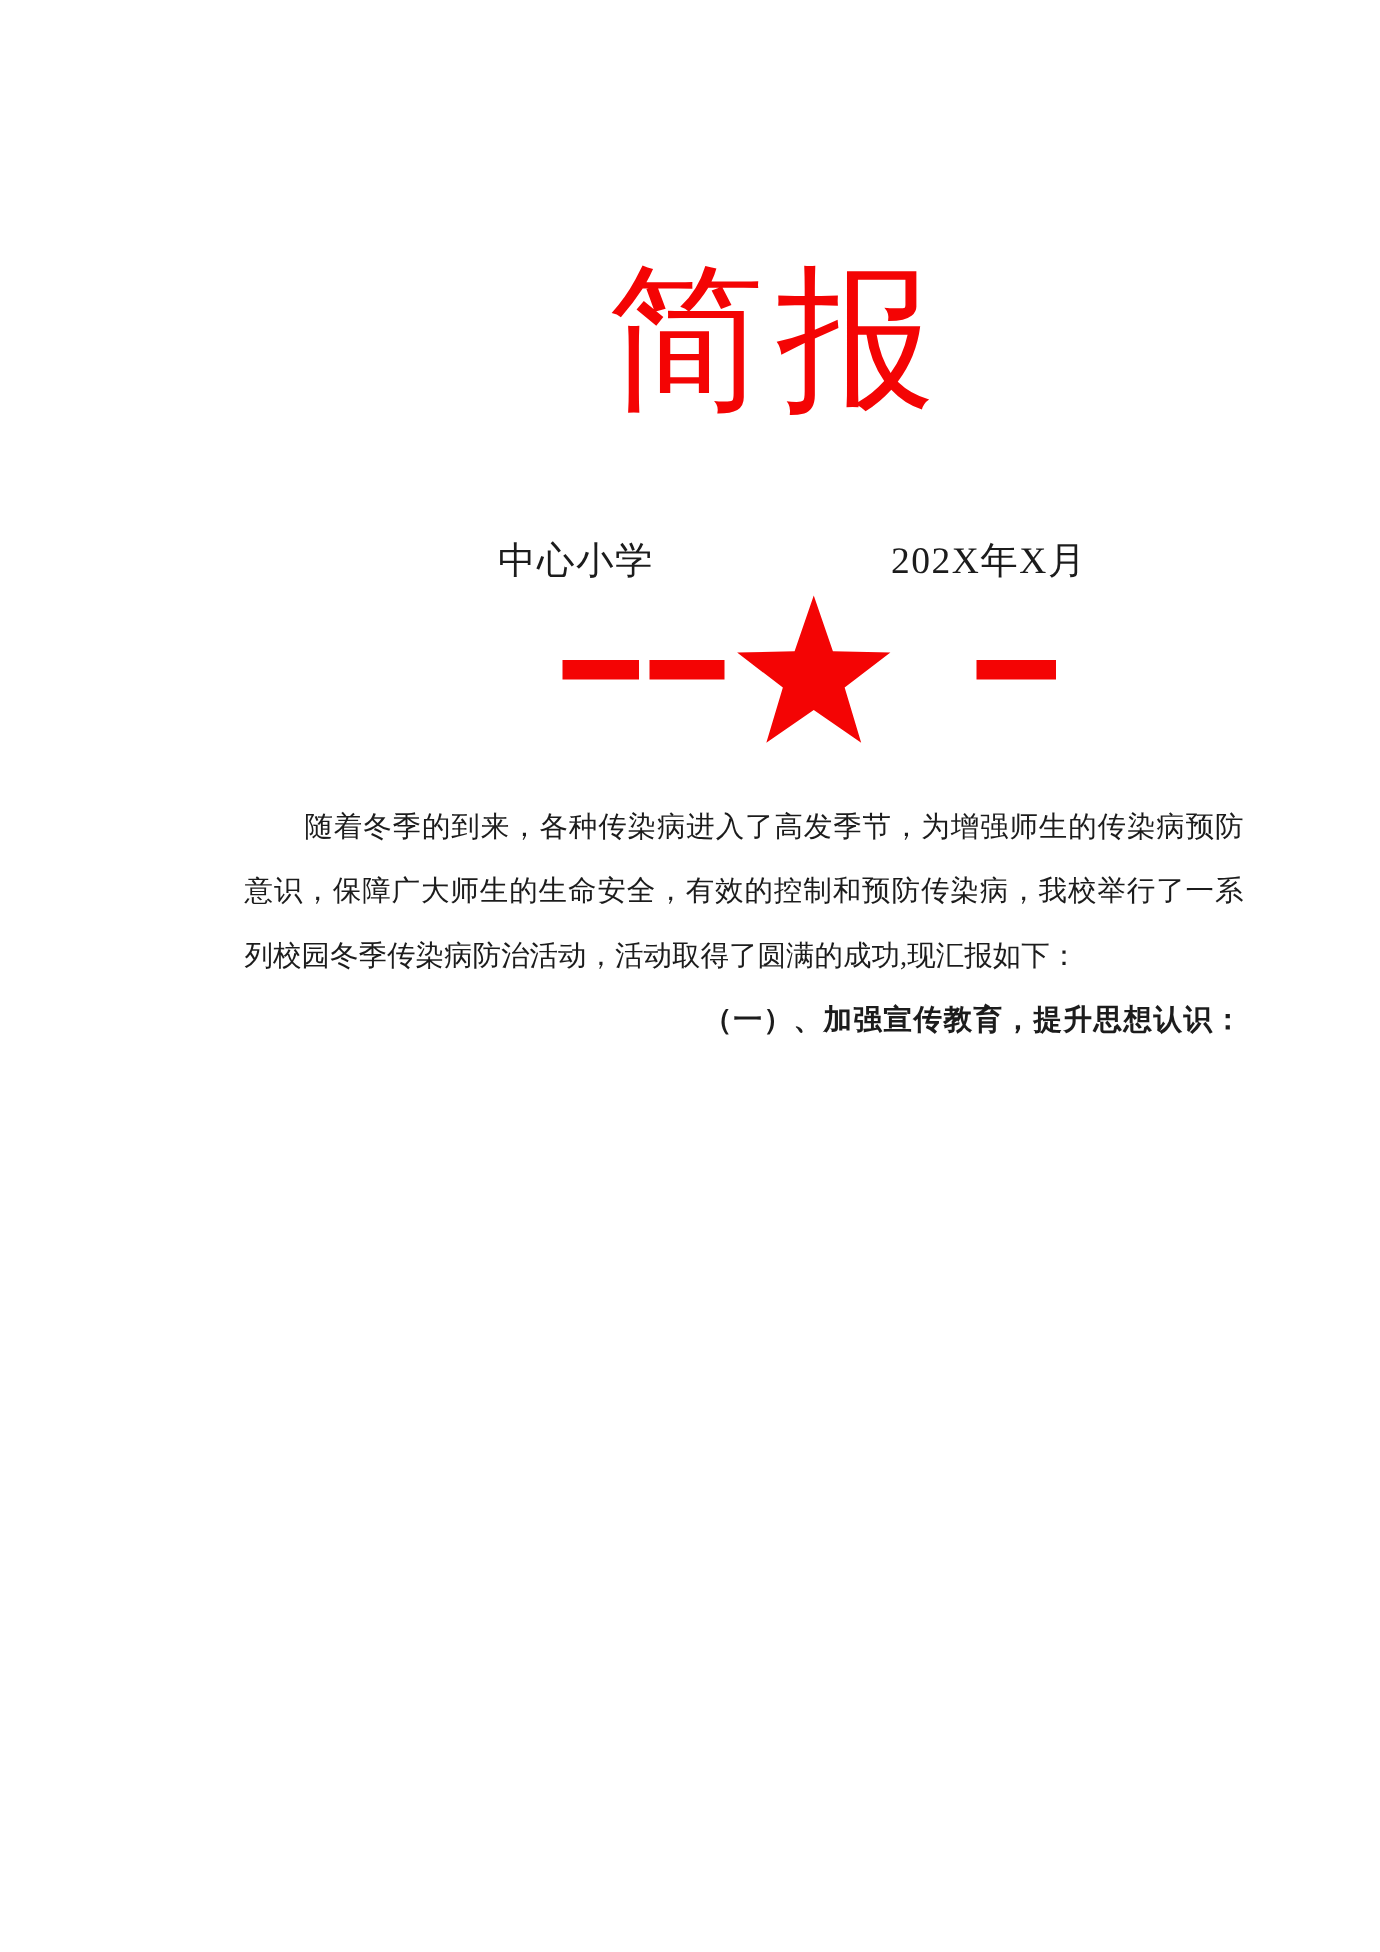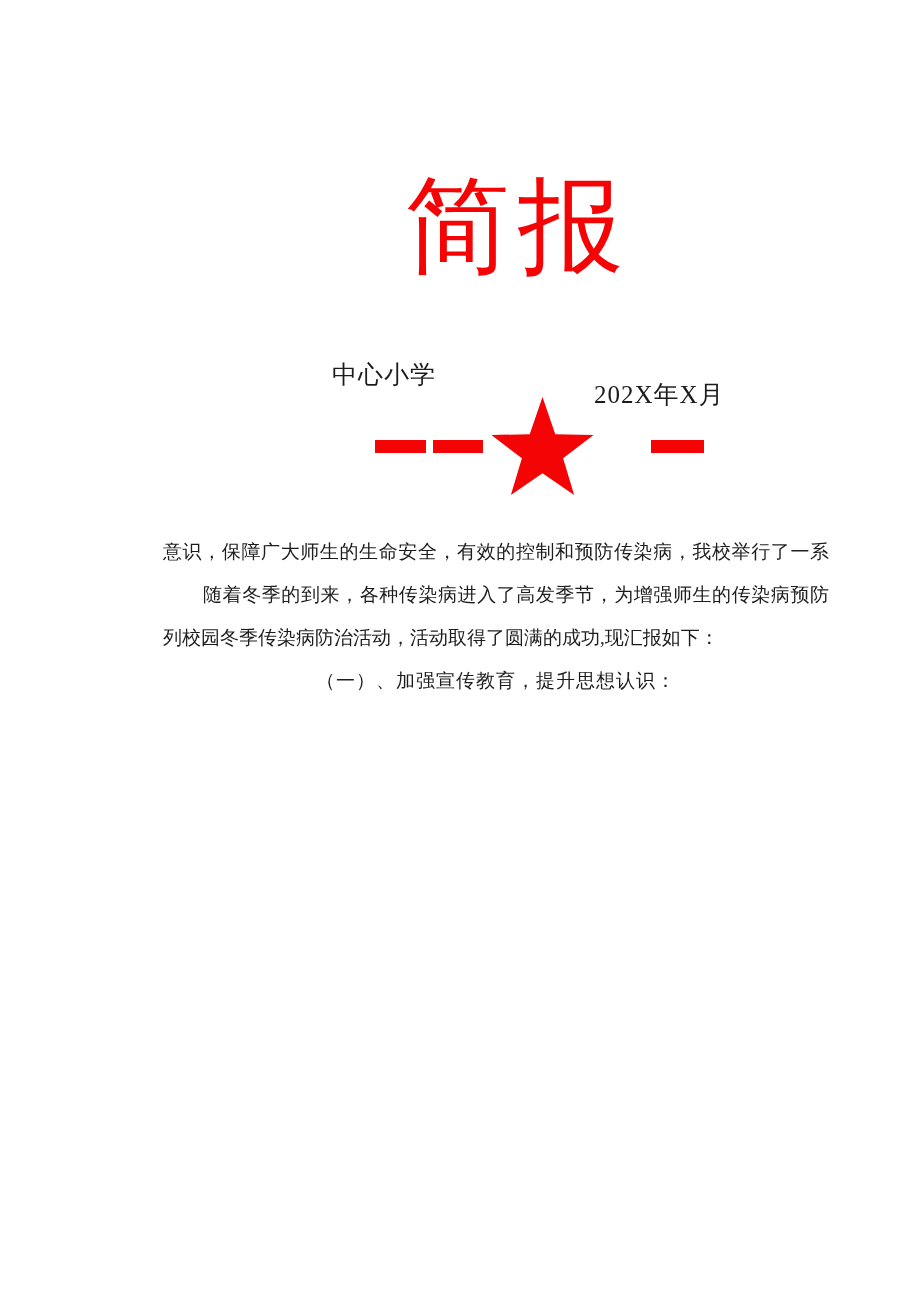--- a/index.html
+++ b/index.html
@@ -35,21 +35,21 @@
   .school-name, .publish-date {
     position: absolute;
     top: 16px;
     font-size: 25px;
     line-height: 32px;
     color: var(--ink);
     letter-spacing: 1px;
     white-space: nowrap;
   }
   .school-name { left: 299px; }
-  .publish-date { left: 561px; margin-top: 20px; }
+  .publish-date { left: 561px; }
 
   .divider { position: absolute; left: 0; top: 0; width: 920px; }
   .divider .dash {
     position: absolute;
     top: 440px;
     height: 13px;
     background: var(--red);
   }
   .dash-1 { left: 342px; width: 51px; }
   .dash-2 { left: 400px; width: 50px; }
@@ -67,23 +67,24 @@
     color: var(--ink);
   }
   .jline {
     text-align: justify;
     text-align-last: justify;
     white-space: nowrap;
   }
   .first-line { padding-left: 40px; }
   .plain-line { text-align: left; text-align-last: left; white-space: nowrap; font-family: Liberation Serif, serif; }
   .section-heading {
-    text-align: center;
+    text-align: right;
     white-space: nowrap;
     letter-spacing: 1px;
+    font-weight: bold;
   }
 </style>
 </head>
 <body>
 
 <div class="page">
 
   <div class="doc-title">简报</div>
 
   <div class="info-line">
@@ -96,19 +97,19 @@
     <div class="dash dash-2"></div>
     <div class="star-wrap">
       <svg viewBox="0 0 100 100" xmlns="http://www.w3.org/2000/svg" aria-hidden="true">
         <polygon fill="#f40404" points="50,2 62.4,38 99.6,38.9 70,61.5 80.7,97.2 50,76 19.3,97.2 30,61.5 0.4,38.9 37.6,38"></polygon>
       </svg>
     </div>
     <div class="dash dash-3"></div>
   </div>
 
   <div class="body-block">
+    <div class="jline first-line">随着冬季的到来，各种传染病进入了高发季节，为增强师生的传染病预防</div>
     <div class="jline">意识，保障广大师生的生命安全，有效的控制和预防传染病，我校举行了一系</div>
-    <div class="jline first-line">随着冬季的到来，各种传染病进入了高发季节，为增强师生的传染病预防</div>
     <div class="plain-line">列校园冬季传染病防治活动，活动取得了圆满的成功,现汇报如下：</div>
     <div class="section-heading">（一）、加强宣传教育，提升思想认识：</div>
   </div>
 
 </div>
 
 </body></html>

